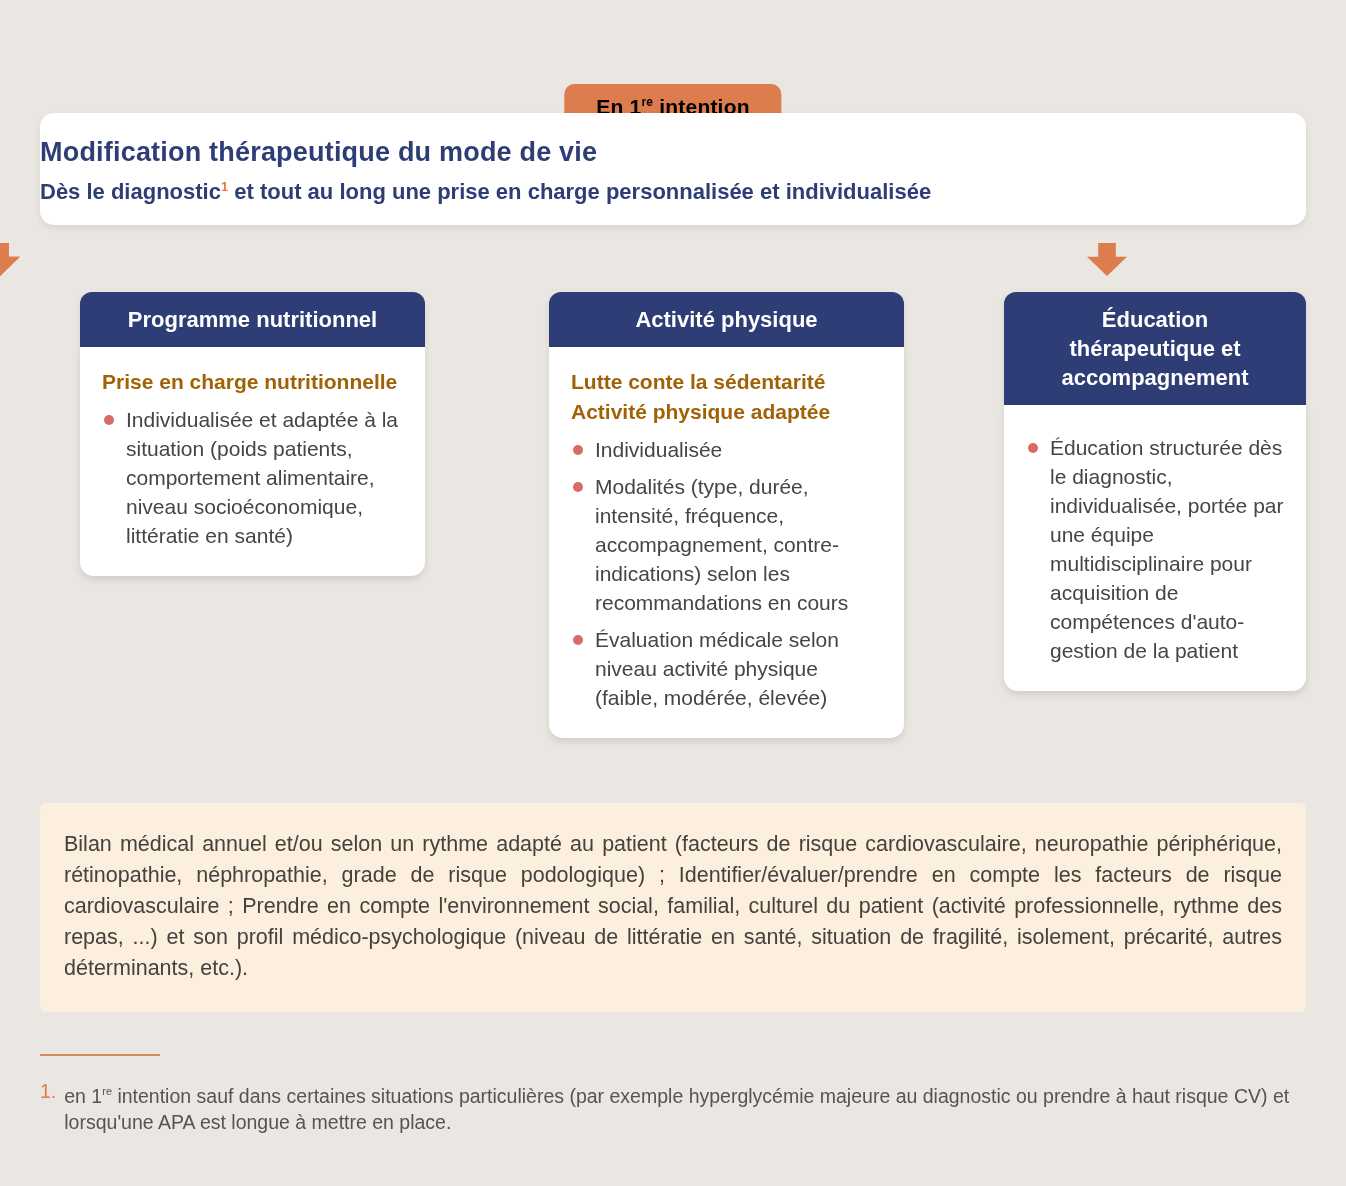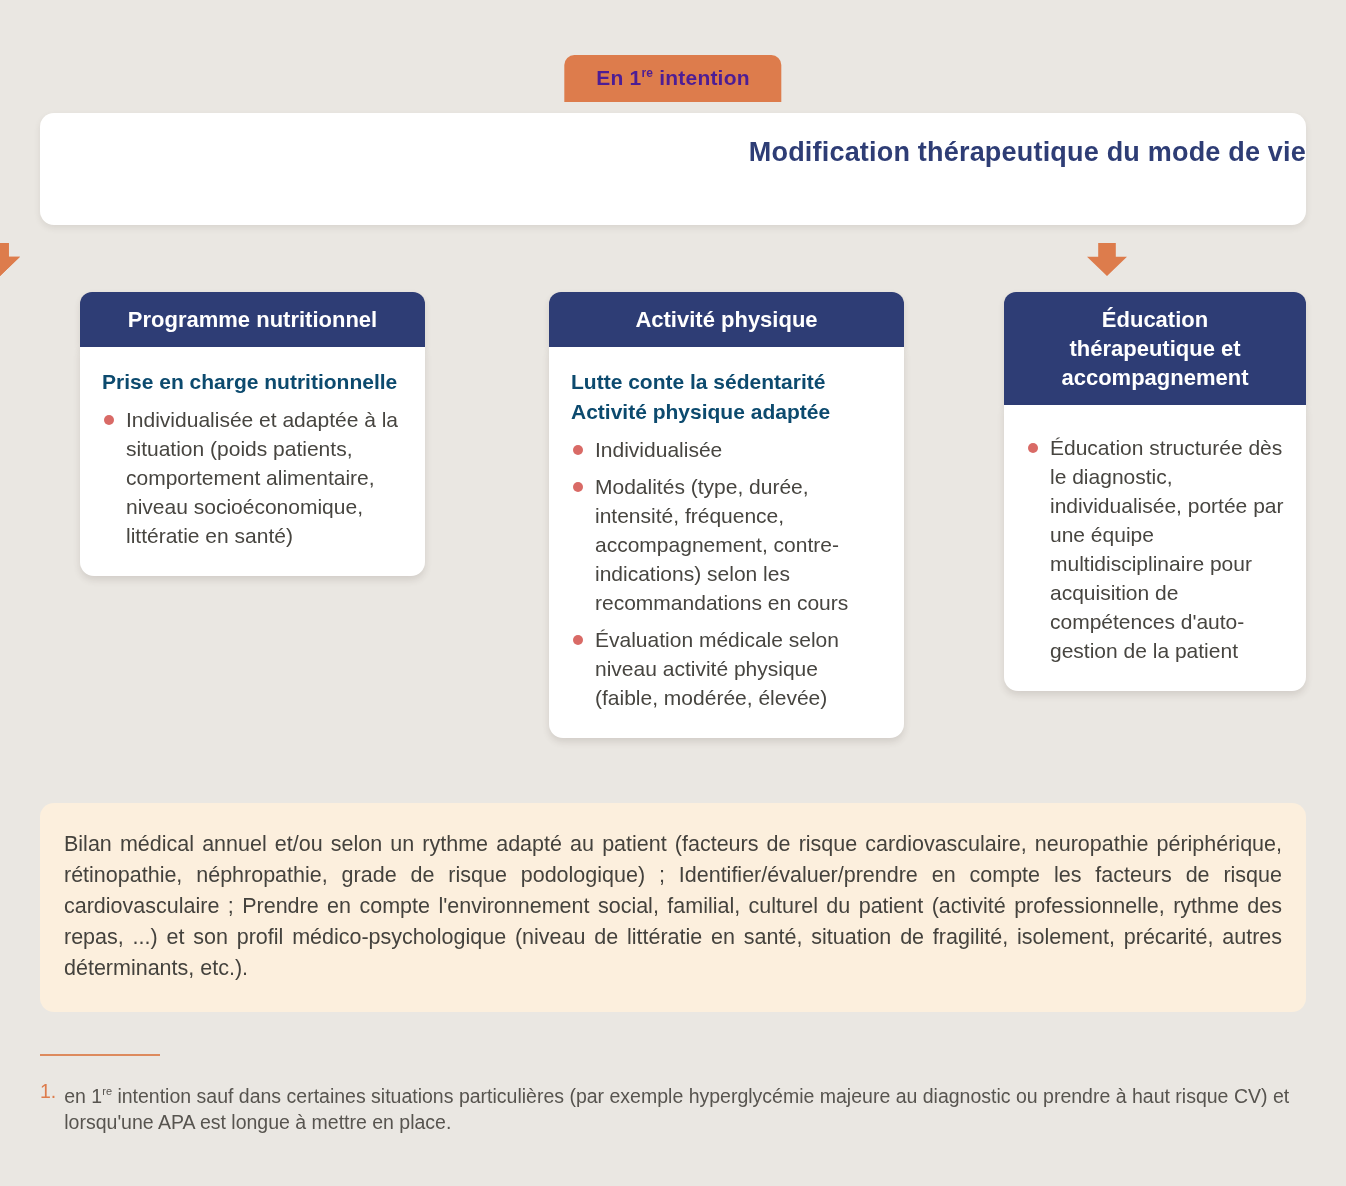--- a/index.html
+++ b/index.html
@@ -8,42 +8,42 @@
     background:#eae7e2;
     font-family:"Liberation Sans","DejaVu Sans",sans-serif;
     position:relative;
     overflow:hidden;
   }
   .canvas{position:absolute;inset:0;}
 
   
   .badge{
     position:absolute;
-    left:50%;top:55px;
+    left:50%;top:84px;
     transform:translateX(-50%);
     background:#dd7c4c;
-    color:#4c1d95;
+    color:#000000;
     font-weight:bold;
     font-size:21px;
     padding:11px 32px 12px 32px;
     border-radius:10px 10px 0 0;
     letter-spacing:.2px;
     z-index:1;
   }
   .badge sup{font-size:12px;}
 
   
   .title-box{
     position:absolute;
     left:40px;top:113px;width:1266px;height:112px;
     background:#ffffff;
     border-radius:14px;
     box-shadow:0 3px 6px rgba(70,60,50,.10);
     z-index:2;
-    text-align:right;
+    text-align:left;
     box-sizing:border-box;
     padding-top:24px;
   }
   .title-box .main-title{
     color:#2e3d75;
     font-size:27px;
     font-weight:bold;
     letter-spacing:.2px;
   }
   .title-box .sub-title{
@@ -90,21 +90,21 @@
     line-height:29px;
     box-shadow:0 3px 6px rgba(70,60,50,.12);
   }
   .card-body{
     background:#ffffff;
     border-radius:0 0 14px 14px;
     box-shadow:0 4px 7px rgba(70,60,50,.14);
     padding:20px 20px 26px 22px;
   }
   .card-intro{
-    color:#0c4a6e;
+    color:#a16207;
     font-size:21px;
     font-weight:bold;
     line-height:30px;
     margin-bottom:8px;
   }
   ul.card-bullets{
     list-style:none;
     margin:0;padding:0;
   }
   ul.card-bullets li{
@@ -123,21 +123,21 @@
     border-radius:50%;
     background:#d96a66;
   }
 
   
   .summary-box{
     position:absolute;
     left:40px;top:803px;width:1266px;
     box-sizing:border-box;
     background:#fcefdd;
-    border-radius:14px;
+    border-radius:6px;
     padding:26px 24px 28px 24px;
     color:#44423d;
     font-size:21.5px;
     line-height:31px;
     text-align:justify;
   }
 
   
   .footnote-rule{
     position:absolute;
@@ -162,20 +162,21 @@
 </style>
 </head>
 <body>
 
 <div class="canvas">
 
   <div class="badge"><span>En 1</span><sup>re</sup><span> intention</span></div>
 
   <div class="title-box">
     <div class="main-title">Modification thérapeutique du mode de vie</div>
+    <div class="sub-title"><span>Dès le diagnostic</span><sup>1</sup><span> et tout au long une prise en charge personnalisée et individualisée</span></div>
   </div>
 
   <div class="arrow"></div>
   <div class="arrow"></div>
   <div class="arrow"></div>
 
   <div class="cards-row">
     <div class="card">
       <div class="card-header">Programme nutritionnel</div>
       <div class="card-body">

